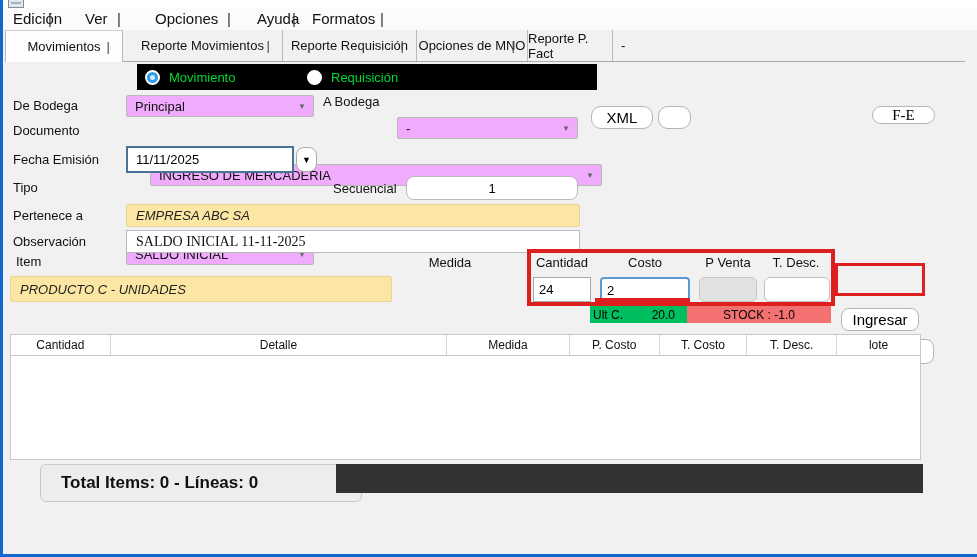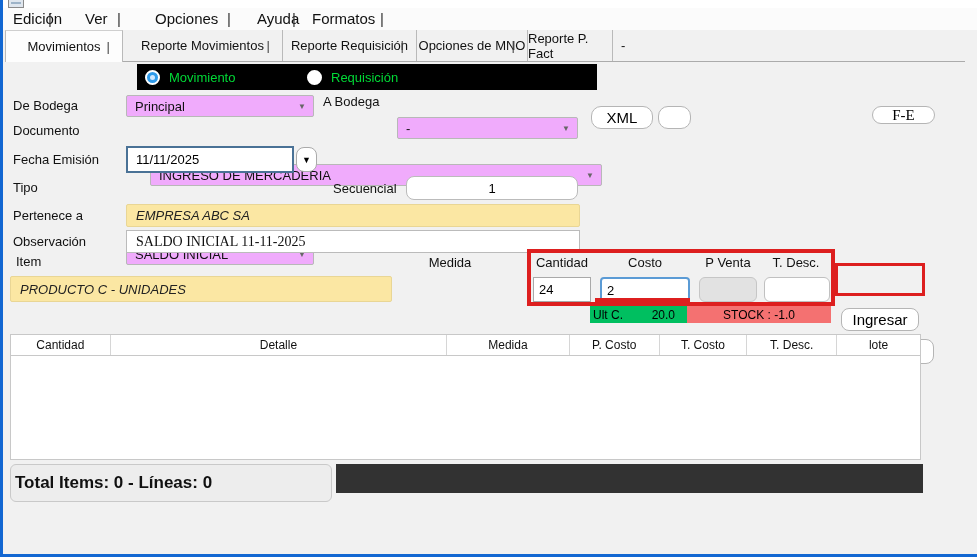--- a/index.html
+++ b/index.html
@@ -60,21 +60,21 @@
   .red-frame-thin { border:3px solid #dd1f1f; pointer-events:none; z-index:5; }
   .red-underline { background:#dd1f1f; z-index:4; }
   .green-strip { background:#00bf60; font-size:12px; color:#000; display:flex; align-items:center; justify-content:space-between; padding:0 12px 0 3px; }
   .stock-strip { background:#f47171; font-size:12px; color:#000; display:flex; align-items:center; justify-content:center; }
   
   .grid { background:#fff; border:1px solid #c8c8c8; }
   .grid-header { display:flex; height:21px; border-bottom:1px solid #c8c8c8; }
   .grid-header .hc { font-size:12px; color:#111; display:flex; align-items:center; justify-content:center; border-right:1px solid #d6d6d6; }
   .grid-header .hc:last-child { border-right:none; }
   .totals { background:#ededed; border:1px solid #c9c9c9; border-radius:6px; font-size:17px; font-weight:bold; color:#111;
-            display:flex; align-items:center; padding-left:4px; }
+            display:flex; align-items:center; padding-left:20px;margin-left:30px; }
   .dark-bar { background:#323232; }
 </style>
 </head>
 <body>
 
 <div class="window">
 
   <div class="abs top-strip"></div>
   <div class="abs win-icon"></div>
   <div class="abs edge-left"></div>

